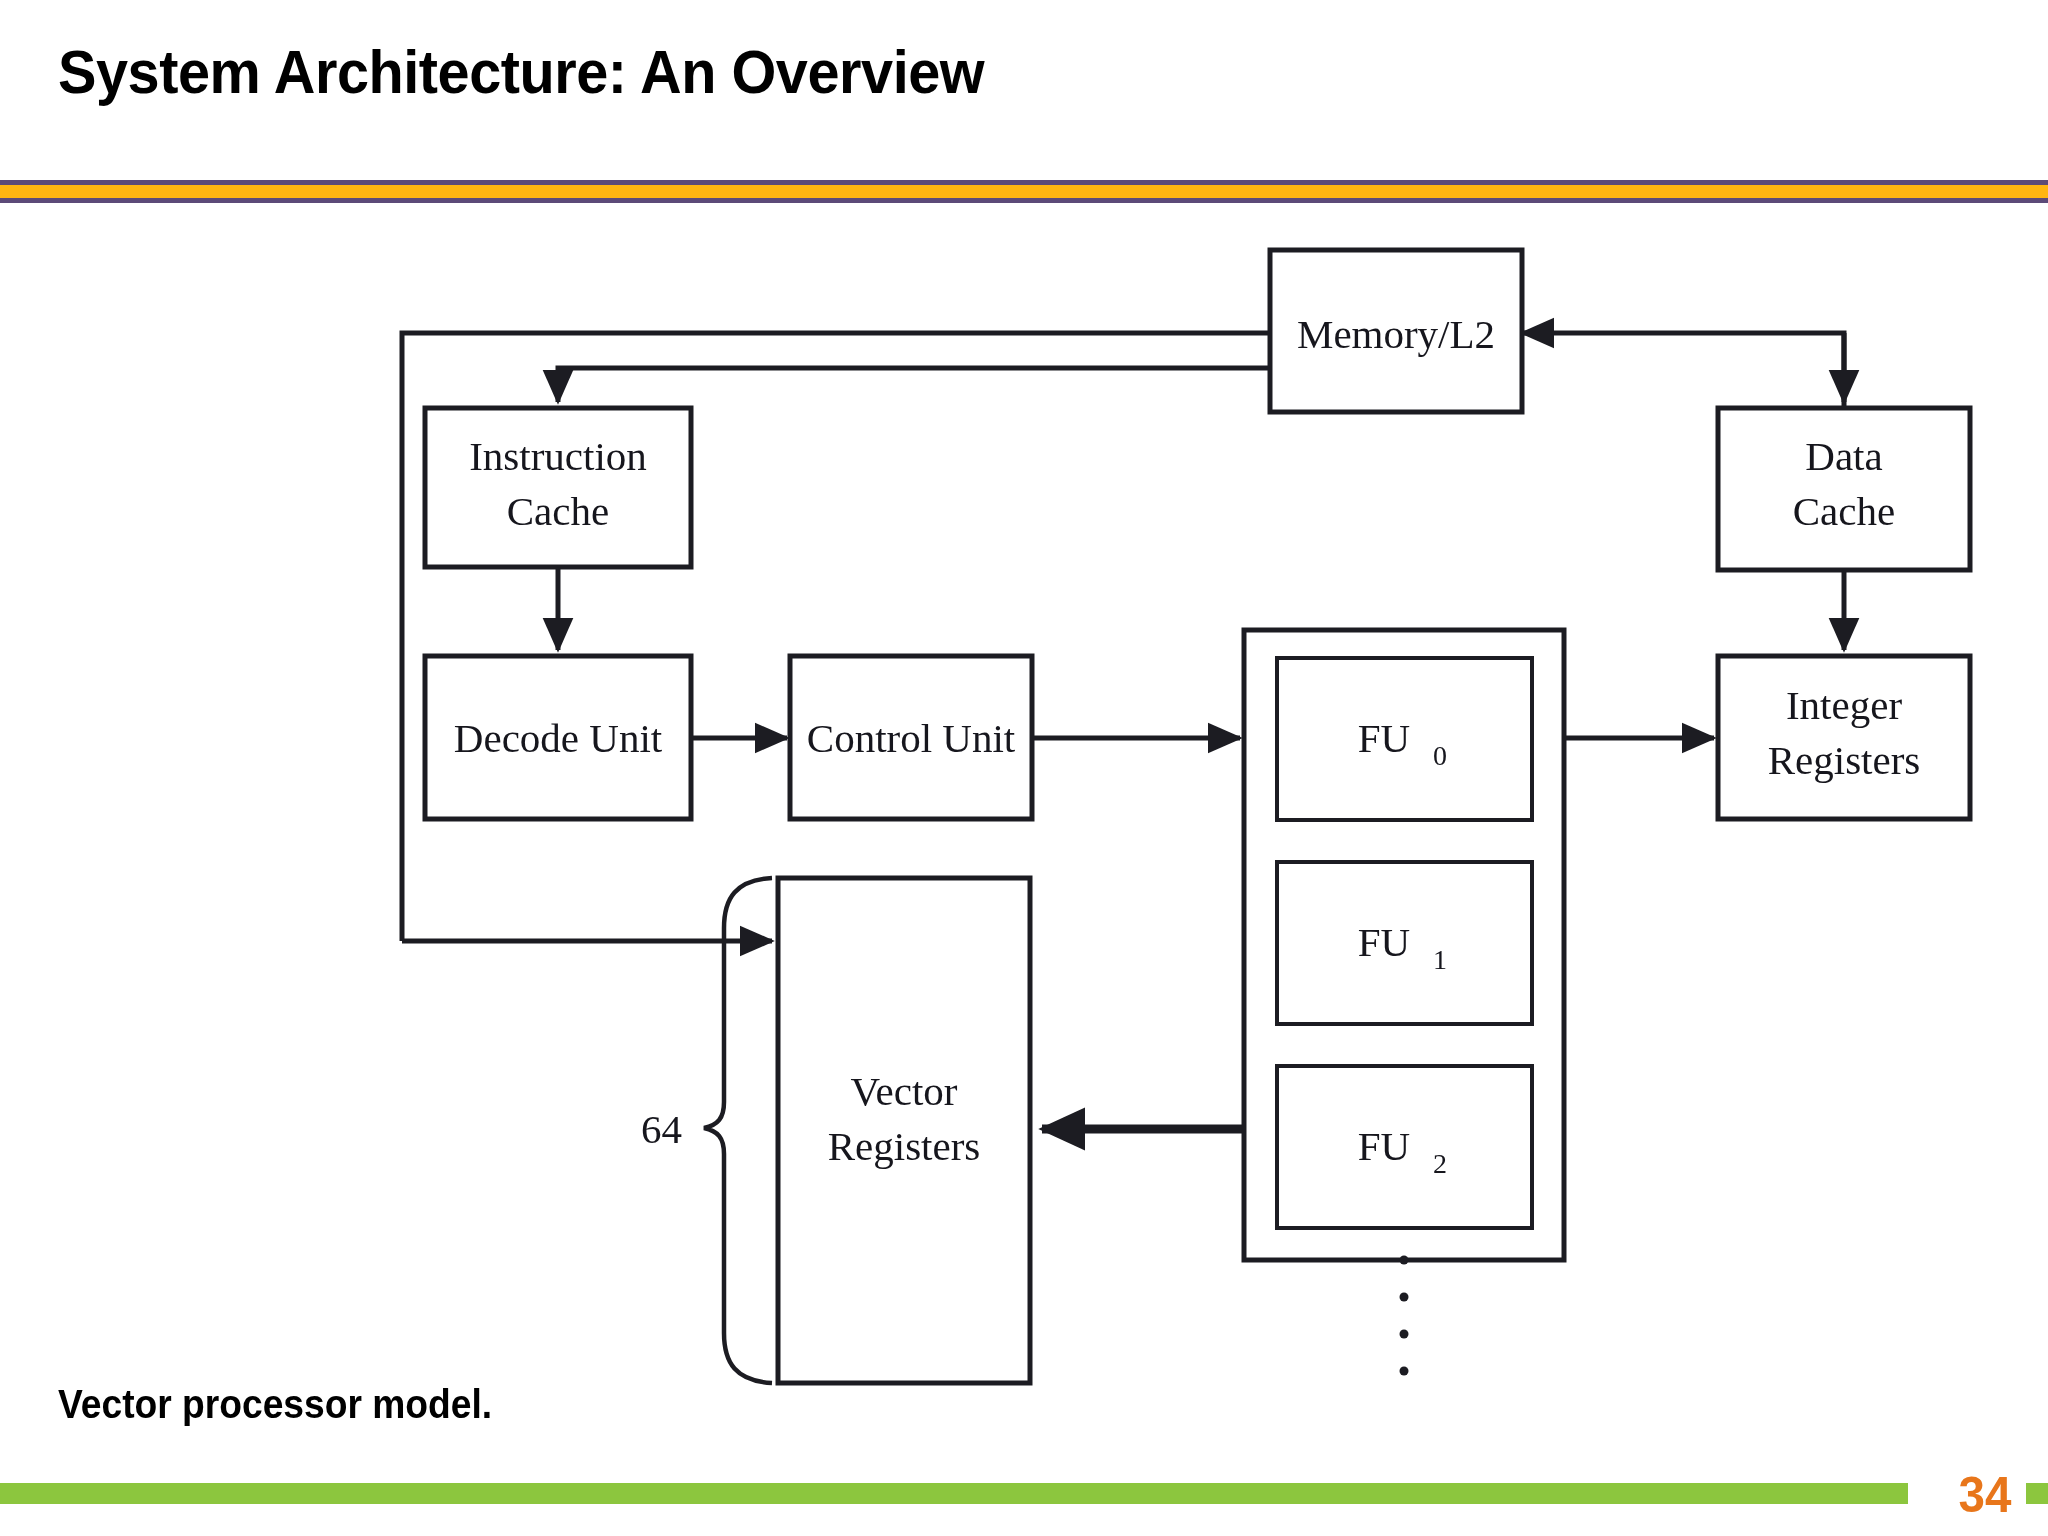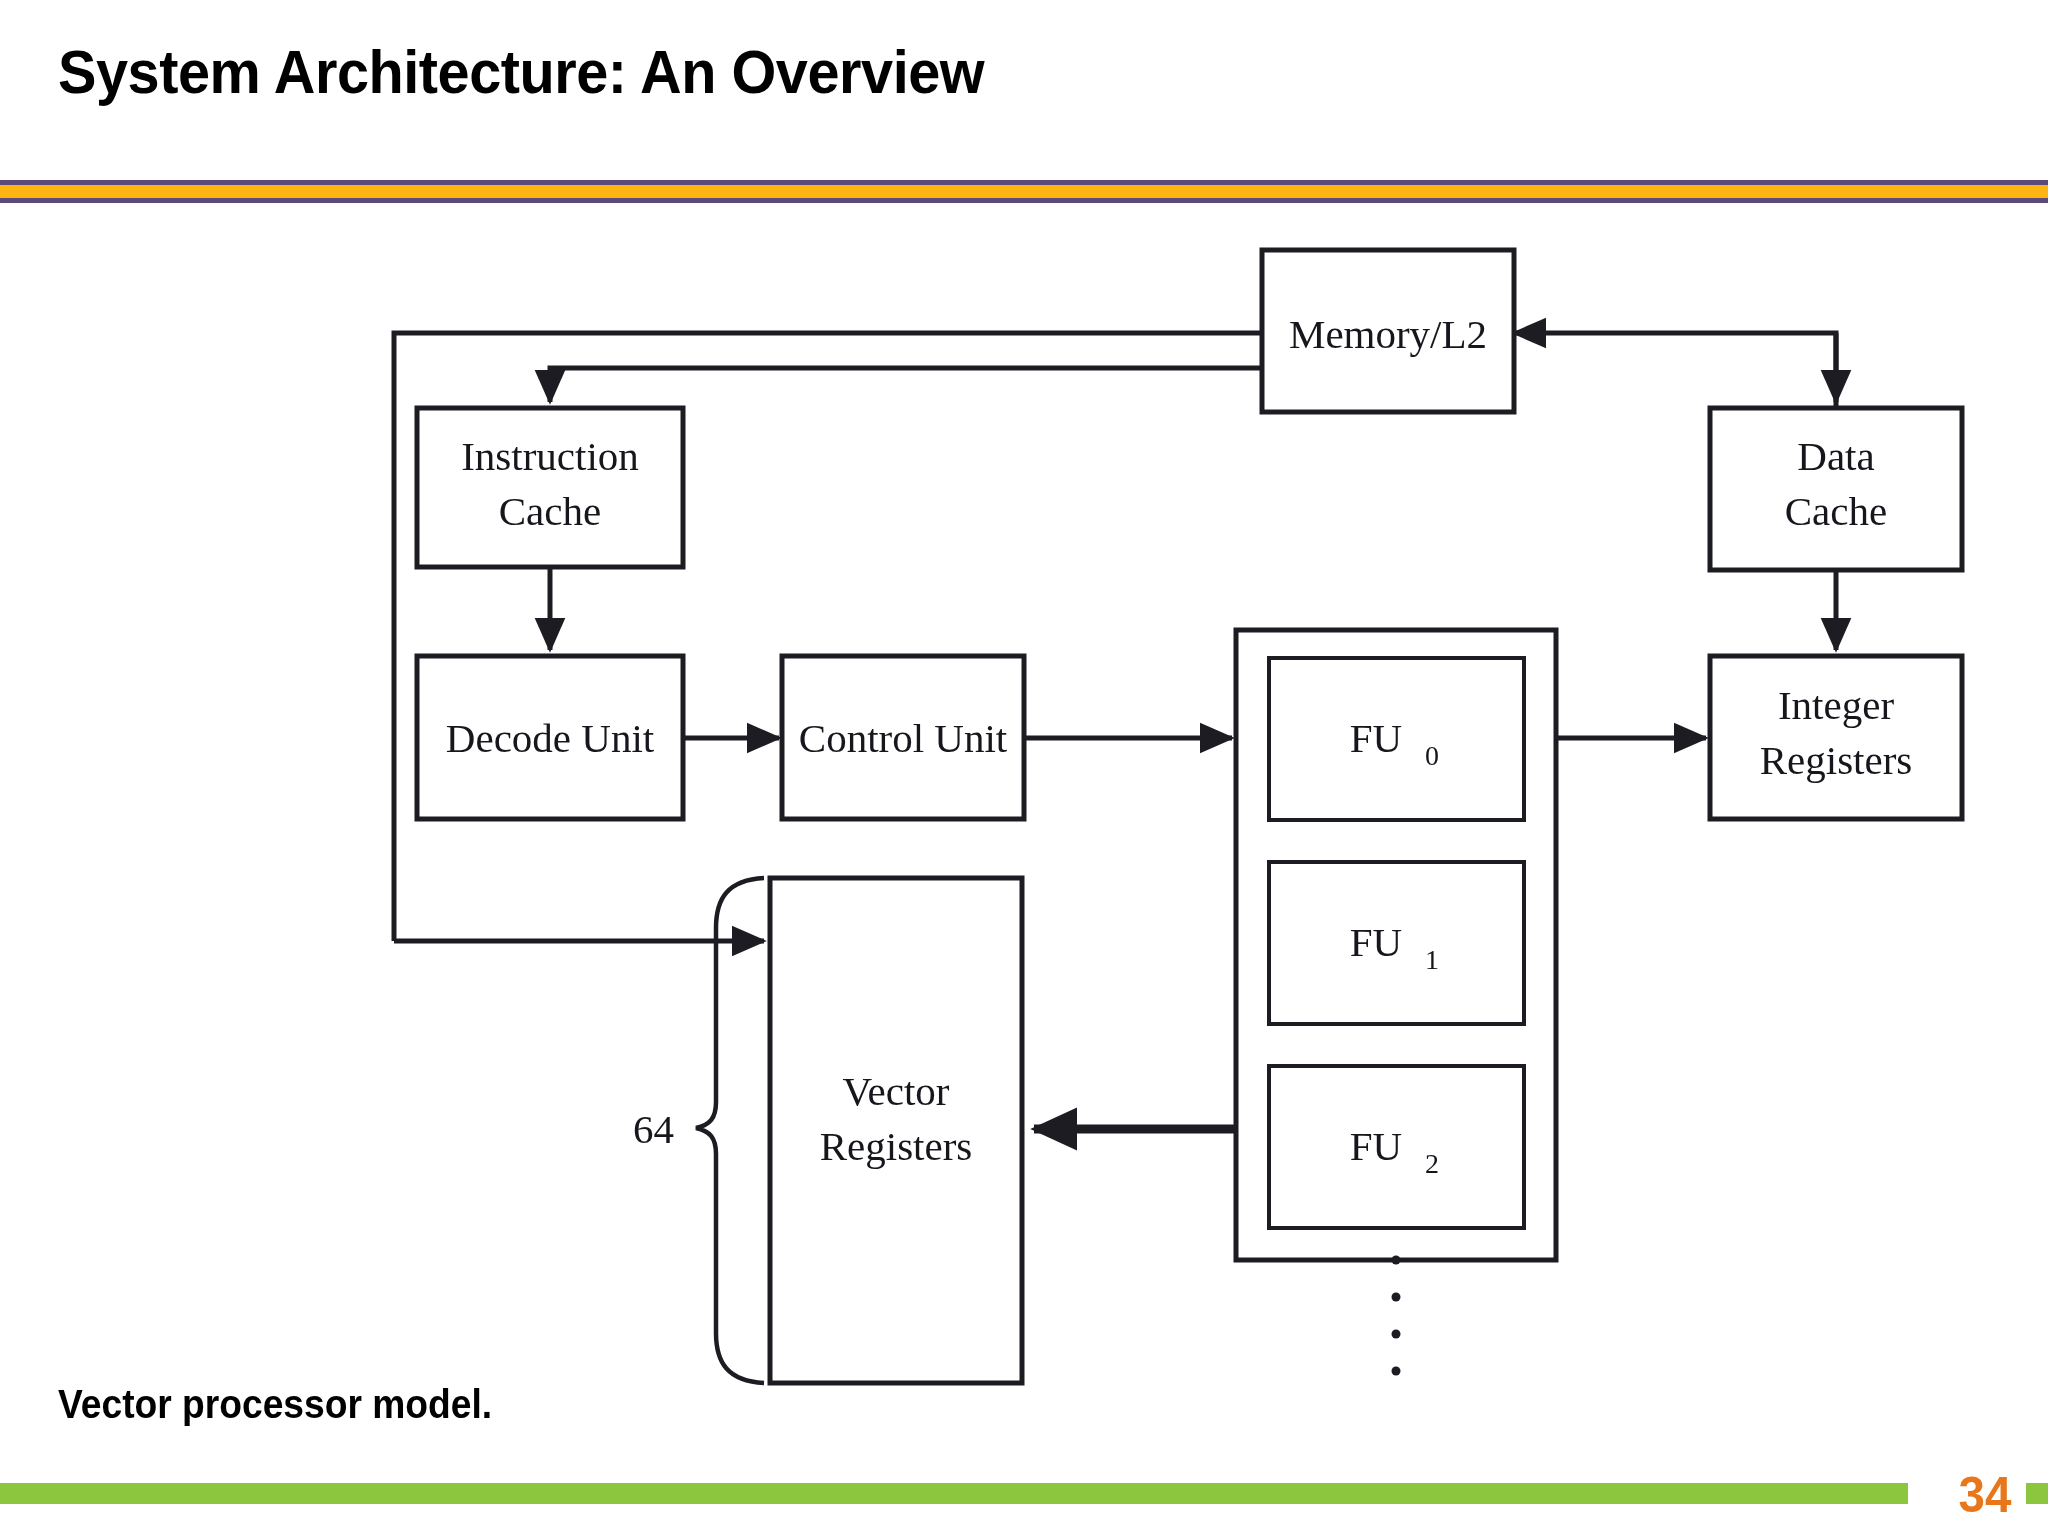--- a/index.html
+++ b/index.html
@@ -43,21 +43,21 @@
   }
   #title-divider .inner-bar {
     width: 100%;
     height: 13px;
     background: #FFB511;
   }
 
   
   #figure {
     position: absolute;
-    left: 4px;
+    left: 12px;
     top: 200px;
     width: 1828px;
     height: 1200px;
   }
   #figure svg {
     display: block;
   }
   .dgm-box-label {
     font-family: "Liberation Serif", serif;
     font-size: 41px;

